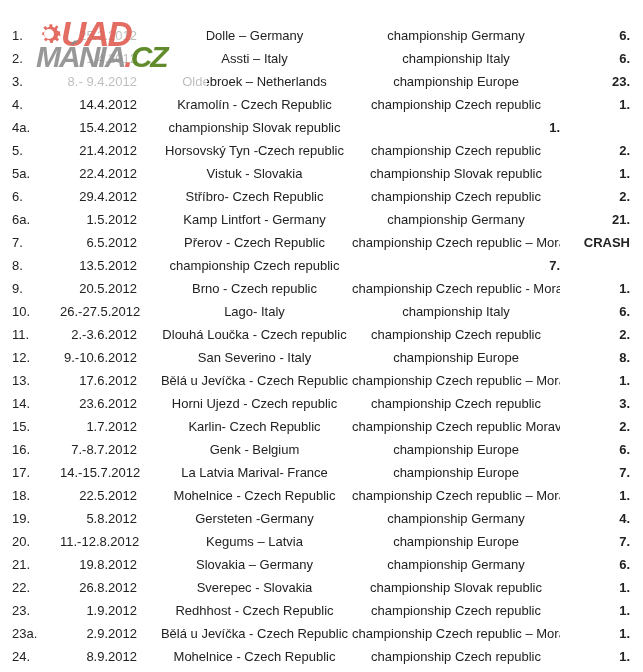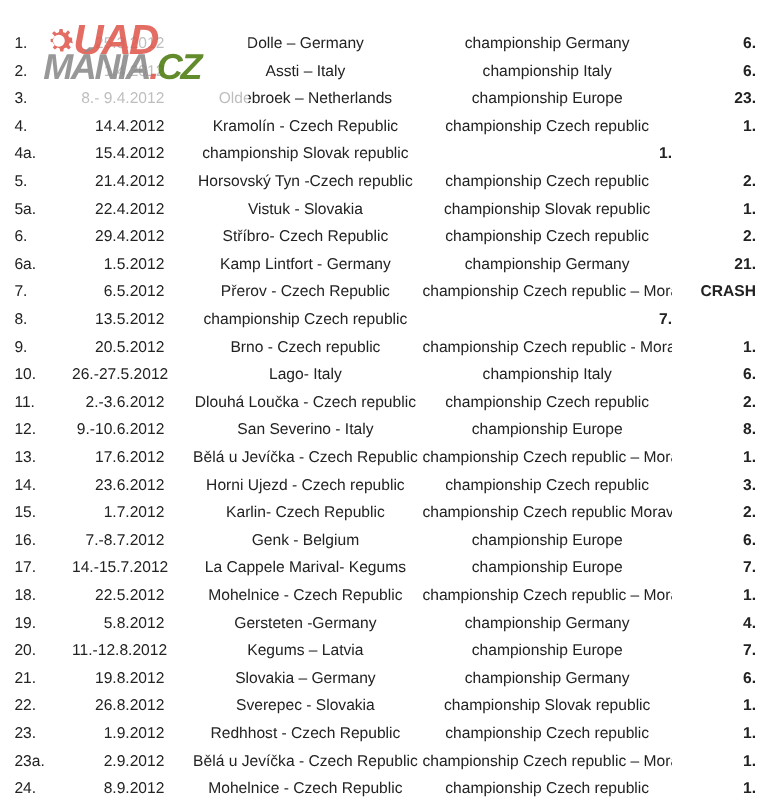--- a/index.html
+++ b/index.html
@@ -201,21 +201,21 @@
     <span class="c-spacer"></span>
     <span class="c-loc">Genk - Belgium</span>
     <span class="c-champ">championship Europe</span>
     <span class="c-res">6.</span>
   </div>
 
   <div class="row">
     <span class="c-num">17.</span>
     <span class="c-date">14.-15.7.2012</span>
     <span class="c-spacer"></span>
-    <span class="c-loc">La Cappele Marival- Kegums</span>
+    <span class="c-loc">La Latvia Marival- France</span>
     <span class="c-champ">championship Europe</span>
     <span class="c-res">7.</span>
   </div>
 
   <div class="row">
     <span class="c-num">18.</span>
     <span class="c-date">22.5.2012</span>
     <span class="c-spacer"></span>
     <span class="c-loc">Mohelnice - Czech Republic</span>
     <span class="c-champ">championship Czech republic – Moravia</span>

